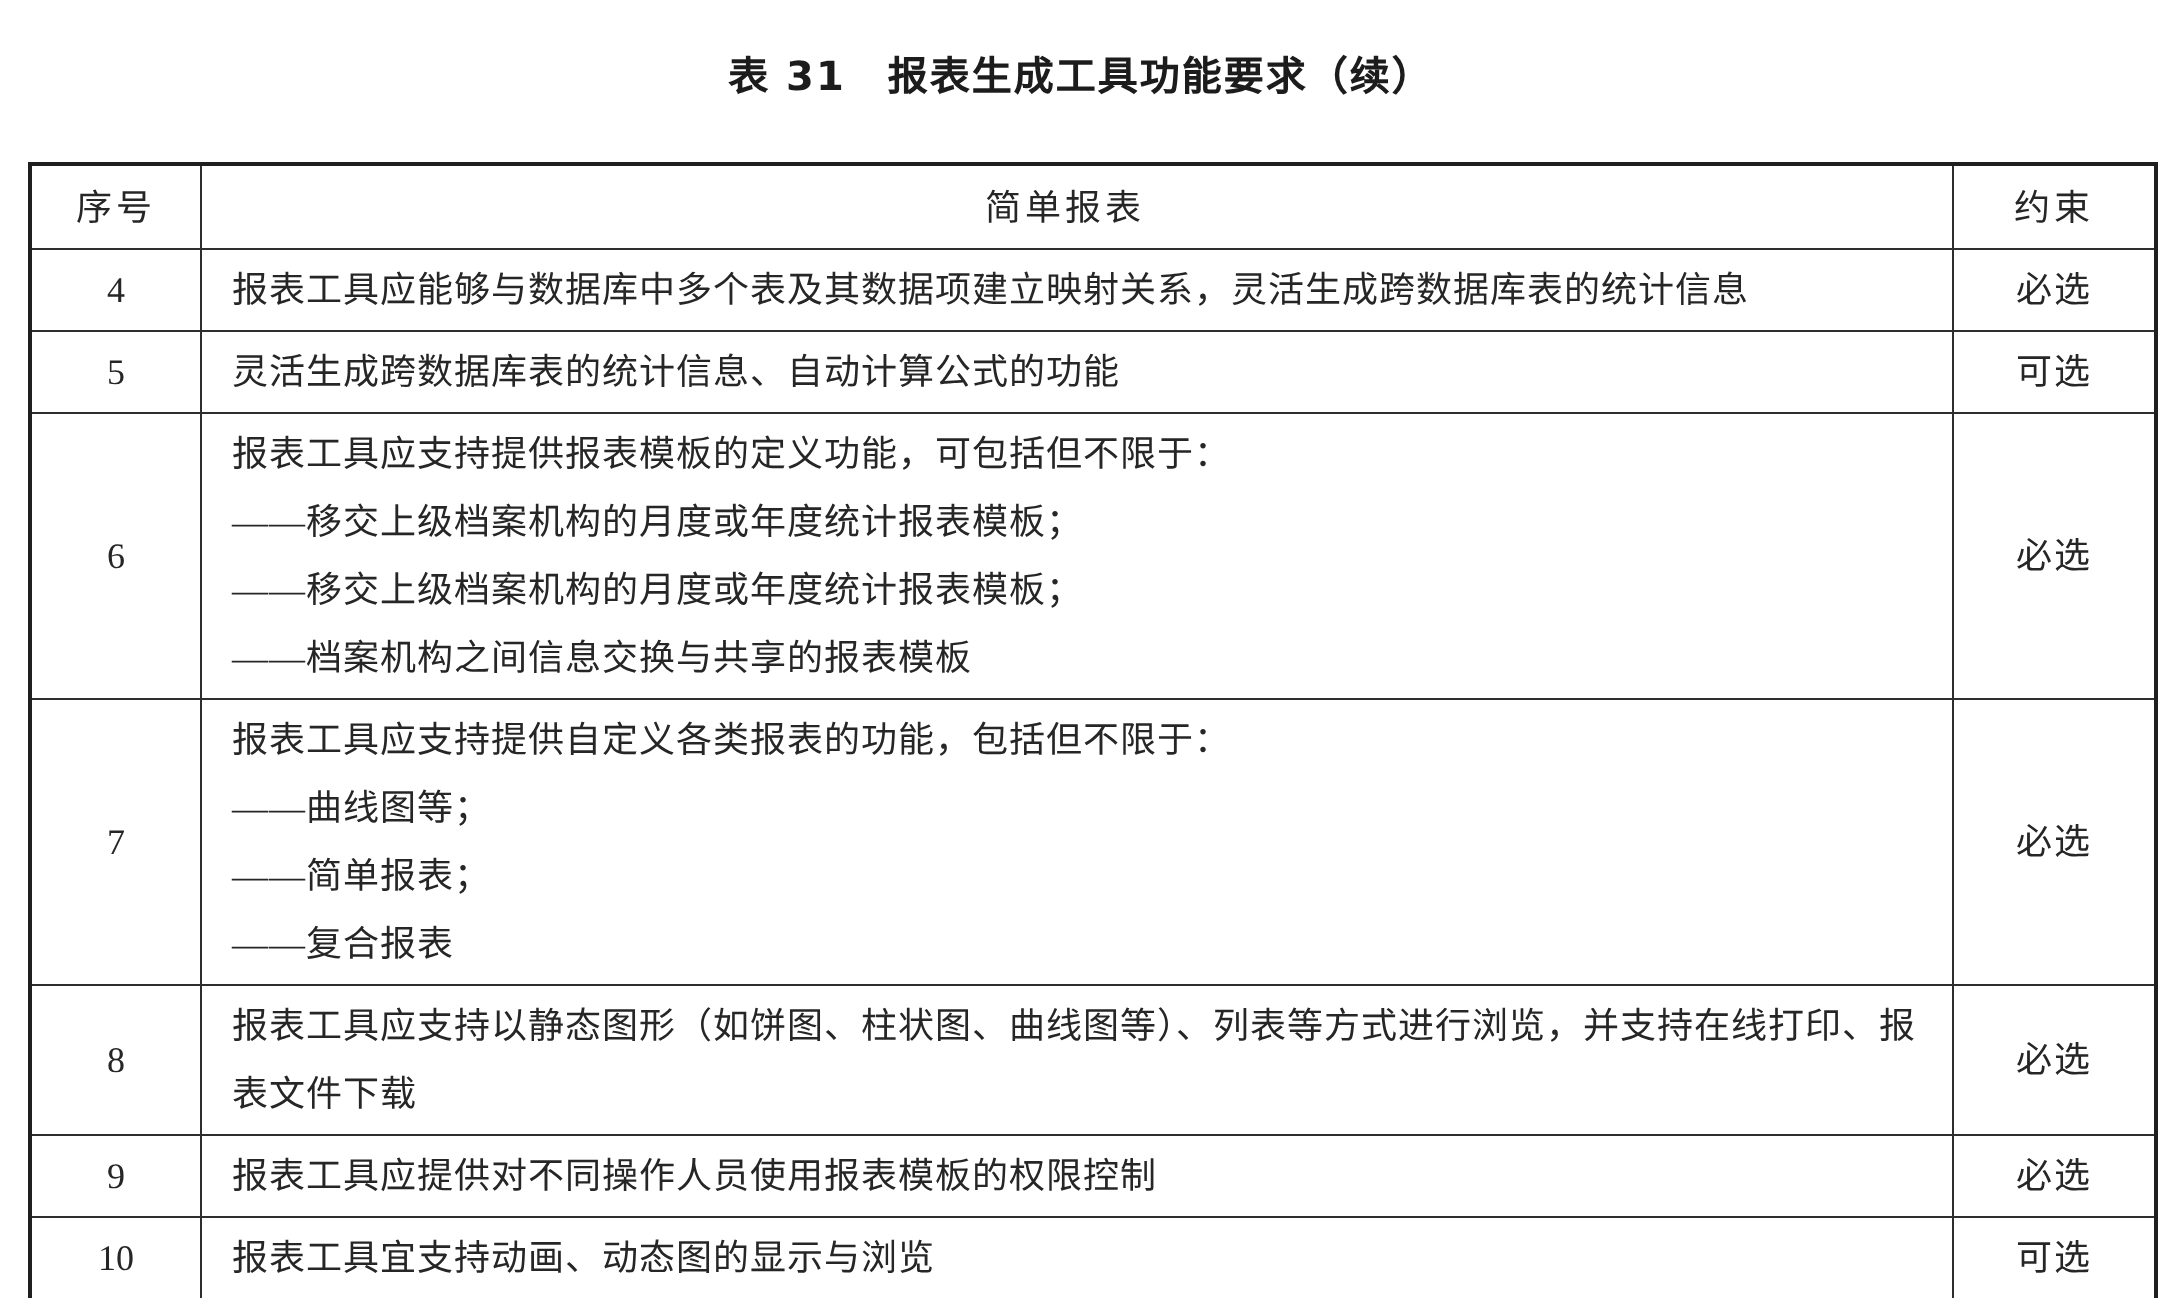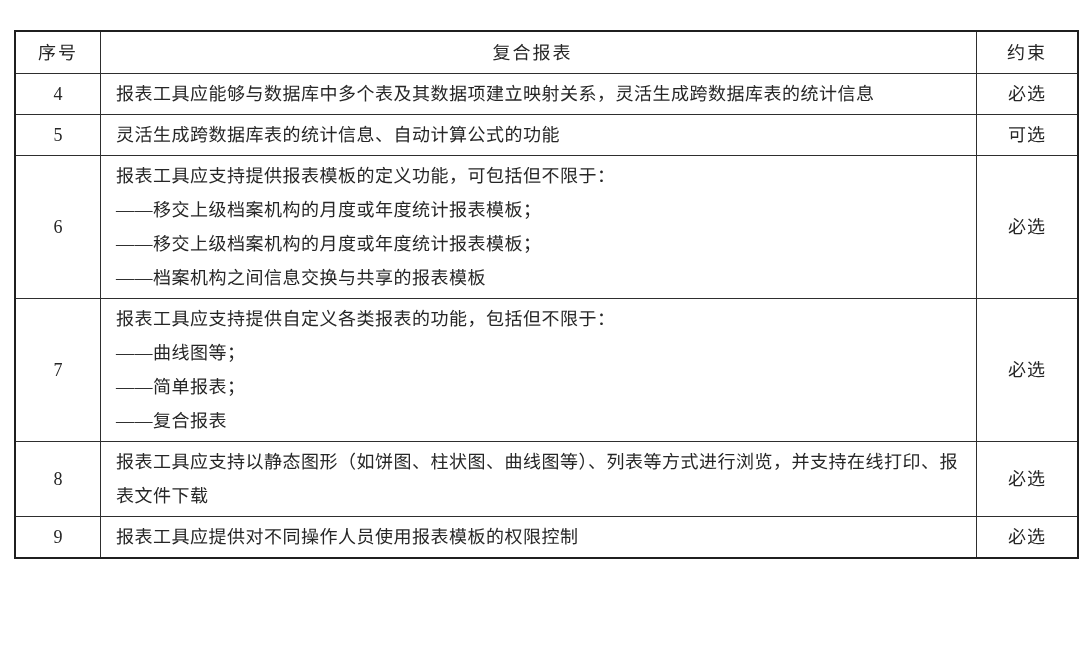--- a/index.html
+++ b/index.html
@@ -56,26 +56,27 @@
     line-height: 34px;
     letter-spacing: 0.5px;
     font-family: Liberation Serif, serif;
   }
 </style>
 </head>
 <body>
 
 <div class="page">
 
+  <div class="doc-title">表 31　报表生成工具功能要求（续）</div>
 
   <table class="req-table">
     <thead>
       <tr>
         <th class="col-no">序号</th>
-        <th class="col-req" style="text-align:center; padding-left:0 !important;">复合报表</th>
+        <th class="col-req" style="text-align:center; padding-left:0 !important;">简单报表</th>
         <th class="col-constraint">约束</th>
       </tr>
     </thead>
     <tbody>
         <tr>
           <td class="col-no">4</td>
           <td class="col-req">
             <div class="req-line">报表工具应能够与数据库中多个表及其数据项建立映射关系，灵活生成跨数据库表的统计信息</div>
           </td>
           <td class="col-constraint">必选</td>
@@ -114,16 +115,23 @@
           </td>
           <td class="col-constraint">必选</td>
         </tr>
         <tr>
           <td class="col-no">9</td>
           <td class="col-req">
             <div class="req-line">报表工具应提供对不同操作人员使用报表模板的权限控制</div>
           </td>
           <td class="col-constraint">必选</td>
         </tr>
+        <tr>
+          <td class="col-no">10</td>
+          <td class="col-req">
+            <div class="req-line">报表工具宜支持动画、动态图的显示与浏览</div>
+          </td>
+          <td class="col-constraint">可选</td>
+        </tr>
       </tbody>
   </table>
 
 </div>
 
 </body></html>

